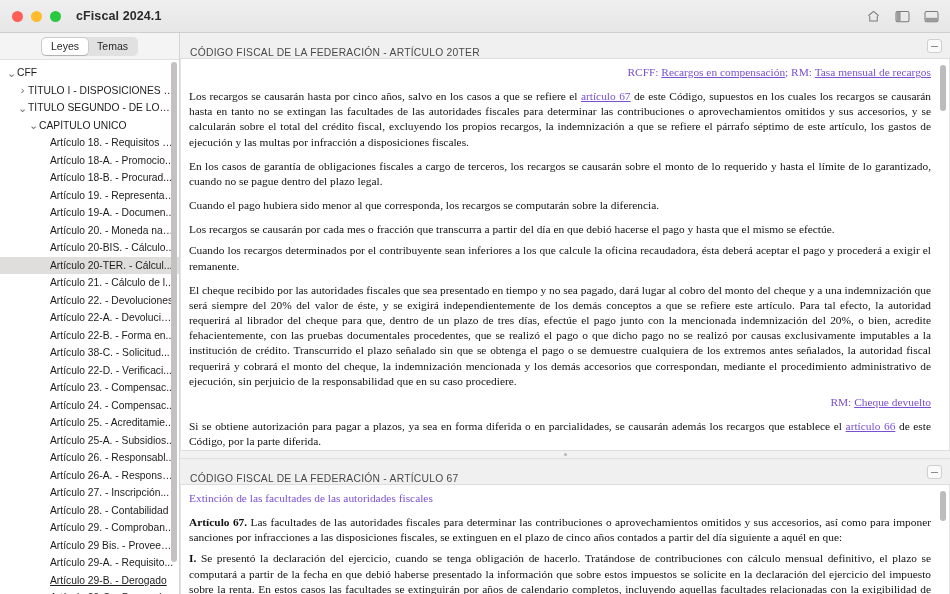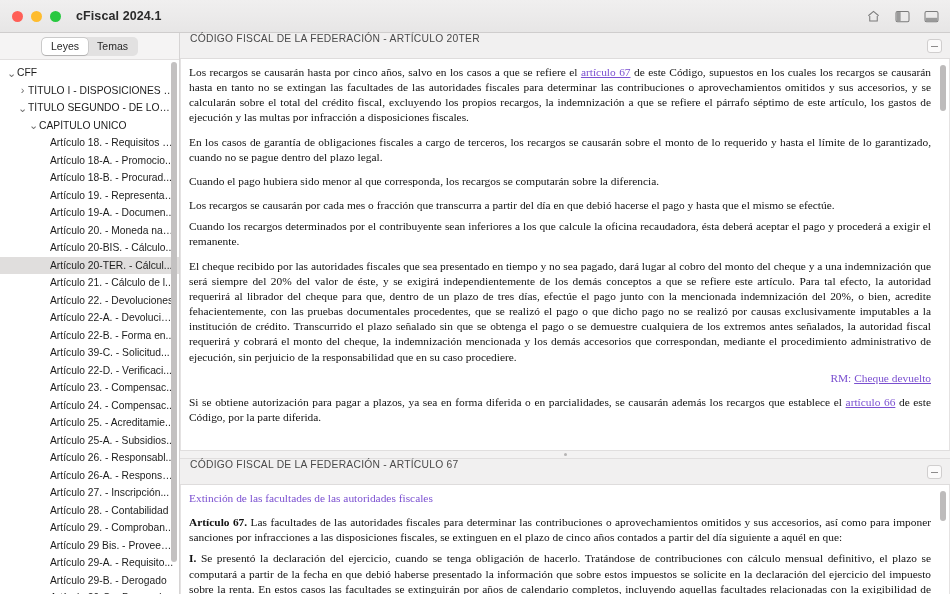--- a/index.html
+++ b/index.html
@@ -114,21 +114,21 @@
     background: #f7f7f7;
   }
   .panel { display: flex; flex-direction: column; min-height: 0; }
   .panel-1 { height: 417px; }
   .panel-2 { flex: 1; }
 
   .panel-header {
     height: 26px; min-height: 26px;
     background: #f1f0f0;
     border-bottom: 1px solid #dedcdc;
-    display: flex; align-items: flex-start;
+    display: flex; align-items: flex-end;
     padding: 0 10px;
     position: relative;
   }
   .panel-title {
     font-size: 10.3px; color: #4a4a4a;
     letter-spacing: .25px;
   }
   .panel-min {
     position: absolute; right: 8px; top: 6px;
     width: 15px; height: 14px;
@@ -301,21 +301,21 @@
           <div class="node" style="padding-left: 39px;">
             <span class="chev"></span>
             <span class="node-label">Artículo 22-A. - Devolució...</span>
           </div>
           <div class="node" style="padding-left: 39px;">
             <span class="chev"></span>
             <span class="node-label">Artículo 22-B. - Forma en...</span>
           </div>
           <div class="node" style="padding-left: 39px;">
             <span class="chev"></span>
-            <span class="node-label">Artículo 39-C. - Solicitud...</span>
+            <span class="node-label">Artículo 38-C. - Solicitud...</span>
           </div>
           <div class="node" style="padding-left: 39px;">
             <span class="chev"></span>
             <span class="node-label">Artículo 22-D. - Verificaci...</span>
           </div>
           <div class="node" style="padding-left: 39px;">
             <span class="chev"></span>
             <span class="node-label">Artículo 23. - Compensac...</span>
           </div>
           <div class="node" style="padding-left: 39px;">
@@ -351,21 +351,21 @@
             <span class="node-label">Artículo 29. - Comproban...</span>
           </div>
           <div class="node" style="padding-left: 39px;">
             <span class="chev"></span>
             <span class="node-label">Artículo 29 Bis. - Proveed...</span>
           </div>
           <div class="node" style="padding-left: 39px;">
             <span class="chev"></span>
             <span class="node-label">Artículo 29-A. - Requisito...</span>
           </div>
-          <div class="node" style="padding-left: 39px;">
+          <div class="node" style="padding-left: 39px; text-decoration: underline;">
             <span class="chev"></span>
             <span class="node-label">Artículo 29-B. - Derogado</span>
           </div>
           <div class="node" style="padding-left: 39px;">
             <span class="chev"></span>
             <span class="node-label">Artículo 29-C. - Derogado</span>
           </div>
         </div>
     </div>
 
@@ -374,20 +374,21 @@
       <div class="panel panel-1">
         <div class="panel-header">
           <div class="panel-title">CÓDIGO FISCAL DE LA FEDERACIÓN - ARTÍCULO 20TER</div>
           <div class="panel-min">
               <i></i>
             </div>
         </div>
         <div class="doc">
           <div class="doc-scroll" style="top:6px;height:46px;"></div>
 
+          <p class="right-note"><span>RCFF: </span><a class="inline-link">Recargos en compensación</a><span>; RM: </span><a class="inline-link">Tasa mensual de recargos</a></p>
 
           <p><span>Los recargos se causarán hasta por cinco años, salvo en los casos a que se refiere el </span><a class="inline-link">artículo 67</a><span> de este Código, supuestos en los cuales los recargos se causarán hasta en tanto no se extingan las facultades de las autoridades fiscales para determinar las contribuciones o aprovechamientos omitidos y sus accesorios, y se calcularán sobre el total del crédito fiscal, excluyendo los propios recargos, la indemnización a que se refiere el párrafo séptimo de este artículo, los gastos de ejecución y las multas por infracción a disposiciones fiscales.</span></p>
 
           <p>En los casos de garantía de obligaciones fiscales a cargo de terceros, los recargos se causarán sobre el monto de lo requerido y hasta el límite de lo garantizado, cuando no se pague dentro del plazo legal.</p>
           <p>Cuando el pago hubiera sido menor al que corresponda, los recargos se computarán sobre la diferencia.</p>
           <p class="tight">Los recargos se causarán por cada mes o fracción que transcurra a partir del día en que debió hacerse el pago y hasta que el mismo se efectúe.</p>
 
 
           <p>Cuando los recargos determinados por el contribuyente sean inferiores a los que calcule la oficina recaudadora, ésta deberá aceptar el pago y procederá a exigir el remanente.</p>
           <p class="tight">El cheque recibido por las autoridades fiscales que sea presentado en tiempo y no sea pagado, dará lugar al cobro del monto del cheque y a una indemnización que será siempre del 20% del valor de éste, y se exigirá independientemente de los demás conceptos a que se refiere este artículo. Para tal efecto, la autoridad requerirá al librador del cheque para que, dentro de un plazo de tres días, efectúe el pago junto con la mencionada indemnización del 20%, o bien, acredite fehacientemente, con las pruebas documentales procedentes, que se realizó el pago o que dicho pago no se realizó por causas exclusivamente imputables a la institución de crédito. Transcurrido el plazo señalado sin que se obtenga el pago o se demuestre cualquiera de los extremos antes señalados, la autoridad fiscal requerirá y cobrará el monto del cheque, la indemnización mencionada y los demás accesorios que correspondan, mediante el procedimiento administrativo de ejecución, sin perjuicio de la responsabilidad que en su caso procediere.</p>

